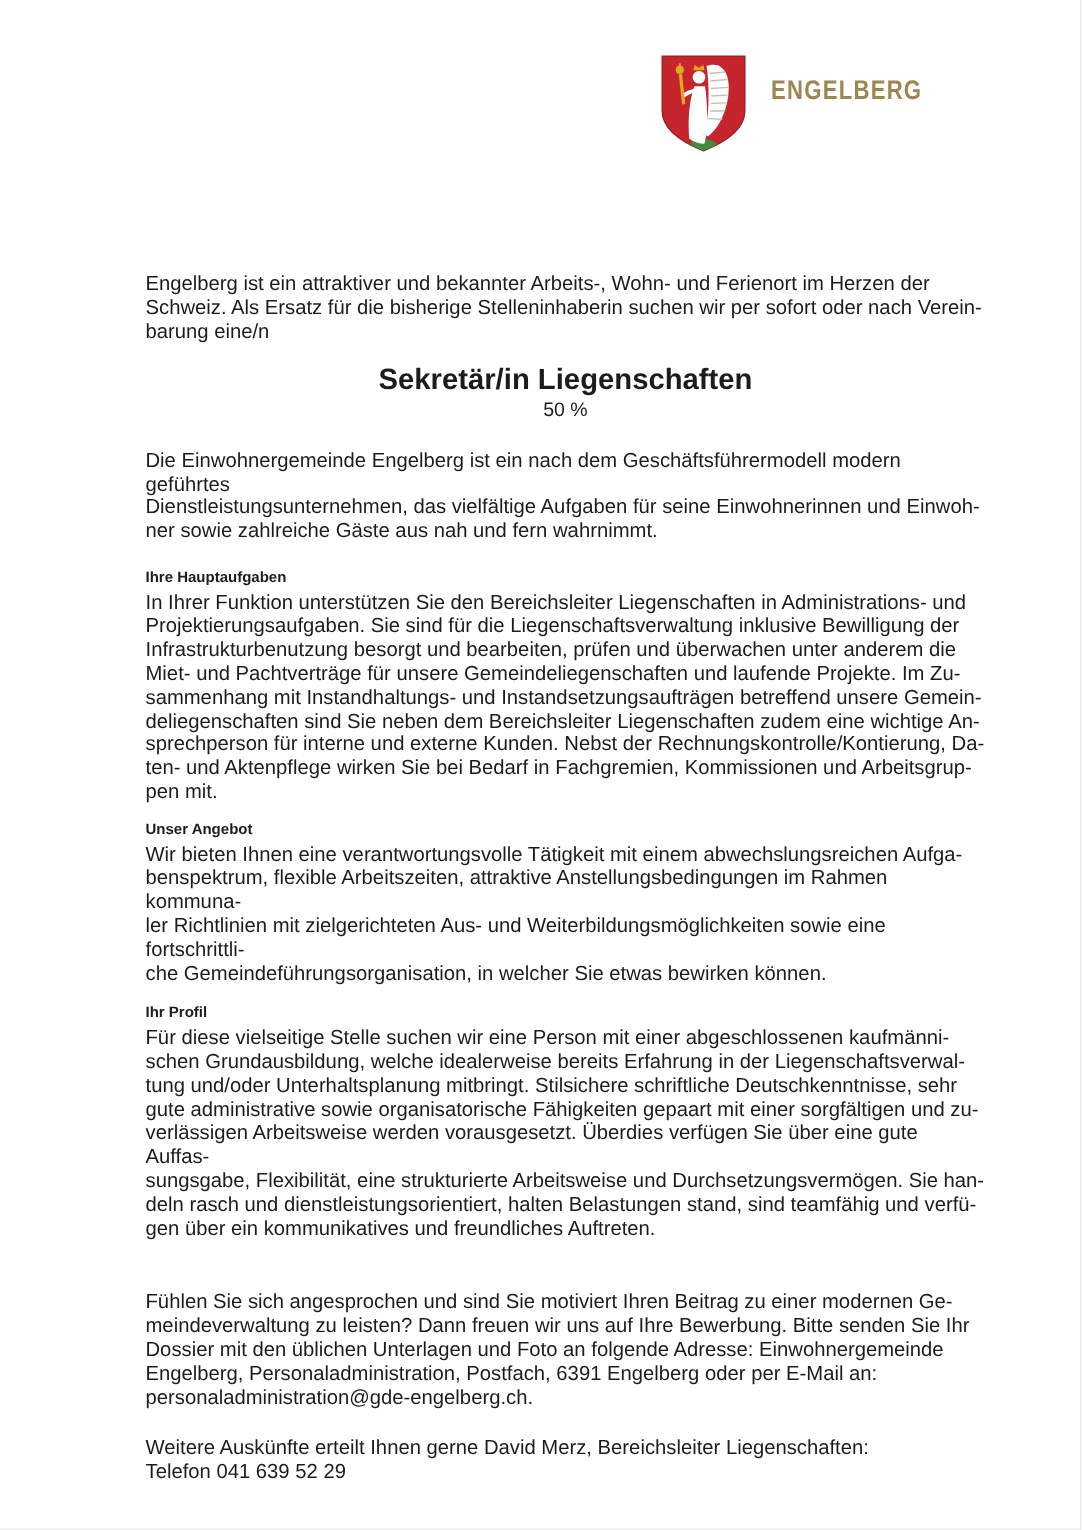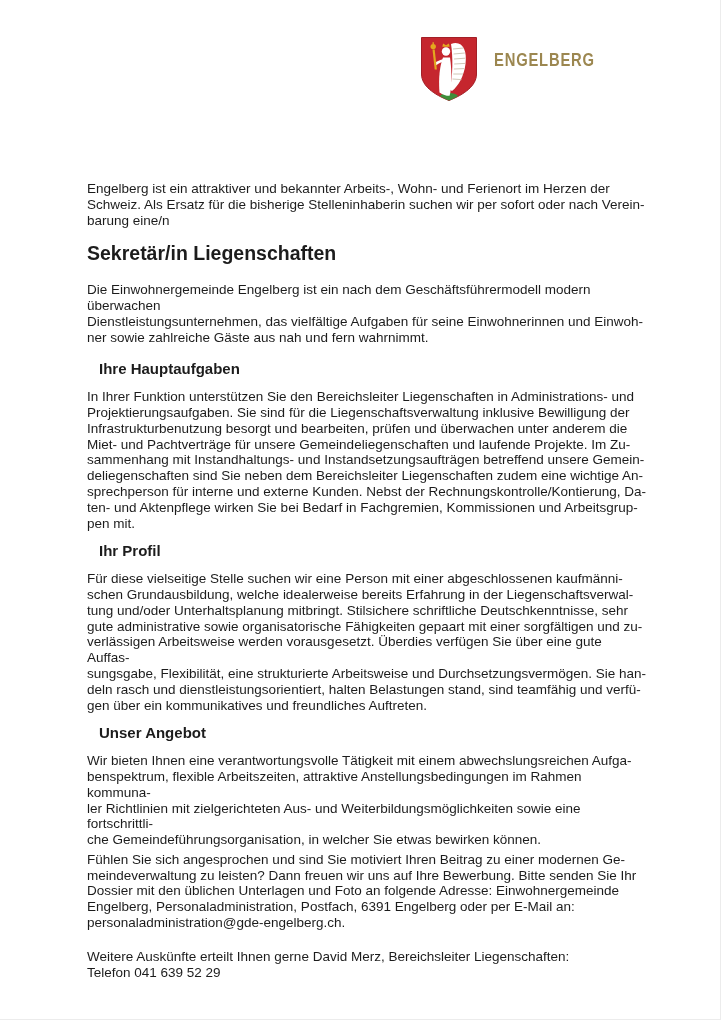--- a/index.html
+++ b/index.html
@@ -11,21 +11,21 @@
     box-shadow: inset -1px -1px 0 #ececec;
     font-family: "Liberation Sans", "DejaVu Sans", sans-serif;
     color: #1c1c1c;
     overflow: hidden;
   }
 
   
   .logo {
     position: absolute;
     top: 36px;
-    left: 420px;
+    left: 440px;
     display: flex;
     align-items: flex-start;
     gap: 16px;
   }
   .coat-of-arms { display: block; }
   .wordmark { margin-top: 15px; }
   .wordmark-line1 {
     display: inline-block;
     font-size: 18px;
     font-weight: 700;
@@ -45,51 +45,51 @@
     transform-origin: left center;
     white-space: nowrap;
     margin-top: 0px;
   }
   .wordmark div { line-height: 18px; }
 
   
   .content {
     position: absolute;
     top: 181px;
-    left: 87px;
+    left: 97px;
     width: 560px;
     font-size: 13.5px;
     line-height: 15.8px;
   }
   .para { margin: 0; white-space: pre-line; }
   .job-title {
     margin: 14px 0 0 0;
     font-size: 19.5px;
     line-height: 23px;
     font-weight: 700;
-    text-align: left;
+    text-align: center;
     white-space: nowrap;
   }
   .workload {
     font-size: 13px;
     line-height: 16.5px;
     text-align: center;
   }
   .about { margin-top: 17px; }
   .section { margin-top: 15.8px; }
   .section-hauptaufgaben { margin-top: 15.8px; }
   .section-profil { margin-top: 12px; }
   .section-angebot { margin-top: 10px; }
   .section h2 {
-    margin: 12px;
-    font-size: 15px;
+    margin: 0;
+    font-size: 10px;
     line-height: 15.8px;
     font-weight: 700;
   }
-  .closing { margin-top: 4px; }
+  .closing { margin-top: 34px; }
   .contact { margin-top: 18px; }
 </style>
 </head>
 <body>
 
 <div class="page">
 
   <header class="logo">
     <svg class="coat-of-arms" width="58" height="66" viewBox="0 0 58 66" aria-hidden="true">
 
@@ -118,56 +118,57 @@
   </header>
 
   <main class="content">
 
     <p class="para intro">Engelberg ist ein attraktiver und bekannter Arbeits-, Wohn- und Ferienort im Herzen der
 Schweiz. Als Ersatz für die bisherige Stelleninhaberin suchen wir per sofort oder nach Verein-
 barung eine/n</p>
 
     <h1 class="job-title">Sekretär/in Liegenschaften</h1>
 
+    <div class="workload">50 %</div>
 
-    <p class="para about">Die Einwohnergemeinde Engelberg ist ein nach dem Geschäftsführermodell modern überwachen
+    <p class="para about">Die Einwohnergemeinde Engelberg ist ein nach dem Geschäftsführermodell modern geführtes
 Dienstleistungsunternehmen, das vielfältige Aufgaben für seine Einwohnerinnen und Einwoh-
 ner sowie zahlreiche Gäste aus nah und fern wahrnimmt.</p>
 
     <section class="section section-hauptaufgaben">
       <h2>Ihre Hauptaufgaben</h2>
       <p class="para">In Ihrer Funktion unterstützen Sie den Bereichsleiter Liegenschaften in Administrations- und
 Projektierungsaufgaben. Sie sind für die Liegenschaftsverwaltung inklusive Bewilligung der
 Infrastrukturbenutzung besorgt und bearbeiten, prüfen und überwachen unter anderem die
 Miet- und Pachtverträge für unsere Gemeindeliegenschaften und laufende Projekte. Im Zu-
 sammenhang mit Instandhaltungs- und Instandsetzungsaufträgen betreffend unsere Gemein-
 deliegenschaften sind Sie neben dem Bereichsleiter Liegenschaften zudem eine wichtige An-
 sprechperson für interne und externe Kunden. Nebst der Rechnungskontrolle/Kontierung, Da-
 ten- und Aktenpflege wirken Sie bei Bedarf in Fachgremien, Kommissionen und Arbeitsgrup-
 pen mit.</p>
     </section>
 
+    <section class="section section-angebot">
+      <h2>Unser Angebot</h2>
+      <p class="para">Wir bieten Ihnen eine verantwortungsvolle Tätigkeit mit einem abwechslungsreichen Aufga-
+benspektrum, flexible Arbeitszeiten, attraktive Anstellungsbedingungen im Rahmen kommuna-
+ler Richtlinien mit zielgerichteten Aus- und Weiterbildungsmöglichkeiten sowie eine fortschrittli-
+che Gemeindeführungsorganisation, in welcher Sie etwas bewirken können.</p>
+    </section>
+
     <section class="section section-profil">
       <h2>Ihr Profil</h2>
       <p class="para">Für diese vielseitige Stelle suchen wir eine Person mit einer abgeschlossenen kaufmänni-
 schen Grundausbildung, welche idealerweise bereits Erfahrung in der Liegenschaftsverwal-
 tung und/oder Unterhaltsplanung mitbringt. Stilsichere schriftliche Deutschkenntnisse, sehr
 gute administrative sowie organisatorische Fähigkeiten gepaart mit einer sorgfältigen und zu-
 verlässigen Arbeitsweise werden vorausgesetzt. Überdies verfügen Sie über eine gute Auffas-
 sungsgabe, Flexibilität, eine strukturierte Arbeitsweise und Durchsetzungsvermögen. Sie han-
 deln rasch und dienstleistungsorientiert, halten Belastungen stand, sind teamfähig und verfü-
 gen über ein kommunikatives und freundliches Auftreten.</p>
-    </section>
-
-    <section class="section section-angebot">
-      <h2>Unser Angebot</h2>
-      <p class="para">Wir bieten Ihnen eine verantwortungsvolle Tätigkeit mit einem abwechslungsreichen Aufga-
-benspektrum, flexible Arbeitszeiten, attraktive Anstellungsbedingungen im Rahmen kommuna-
-ler Richtlinien mit zielgerichteten Aus- und Weiterbildungsmöglichkeiten sowie eine fortschrittli-
-che Gemeindeführungsorganisation, in welcher Sie etwas bewirken können.</p>
     </section>
 
     <p class="para closing">Fühlen Sie sich angesprochen und sind Sie motiviert Ihren Beitrag zu einer modernen Ge-
 meindeverwaltung zu leisten? Dann freuen wir uns auf Ihre Bewerbung. Bitte senden Sie Ihr
 Dossier mit den üblichen Unterlagen und Foto an folgende Adresse: Einwohnergemeinde
 Engelberg, Personaladministration, Postfach, 6391 Engelberg oder per E-Mail an:
 personaladministration@gde-engelberg.ch.</p>
 
     <p class="para contact">Weitere Auskünfte erteilt Ihnen gerne David Merz, Bereichsleiter Liegenschaften:
 Telefon 041 639 52 29</p>

